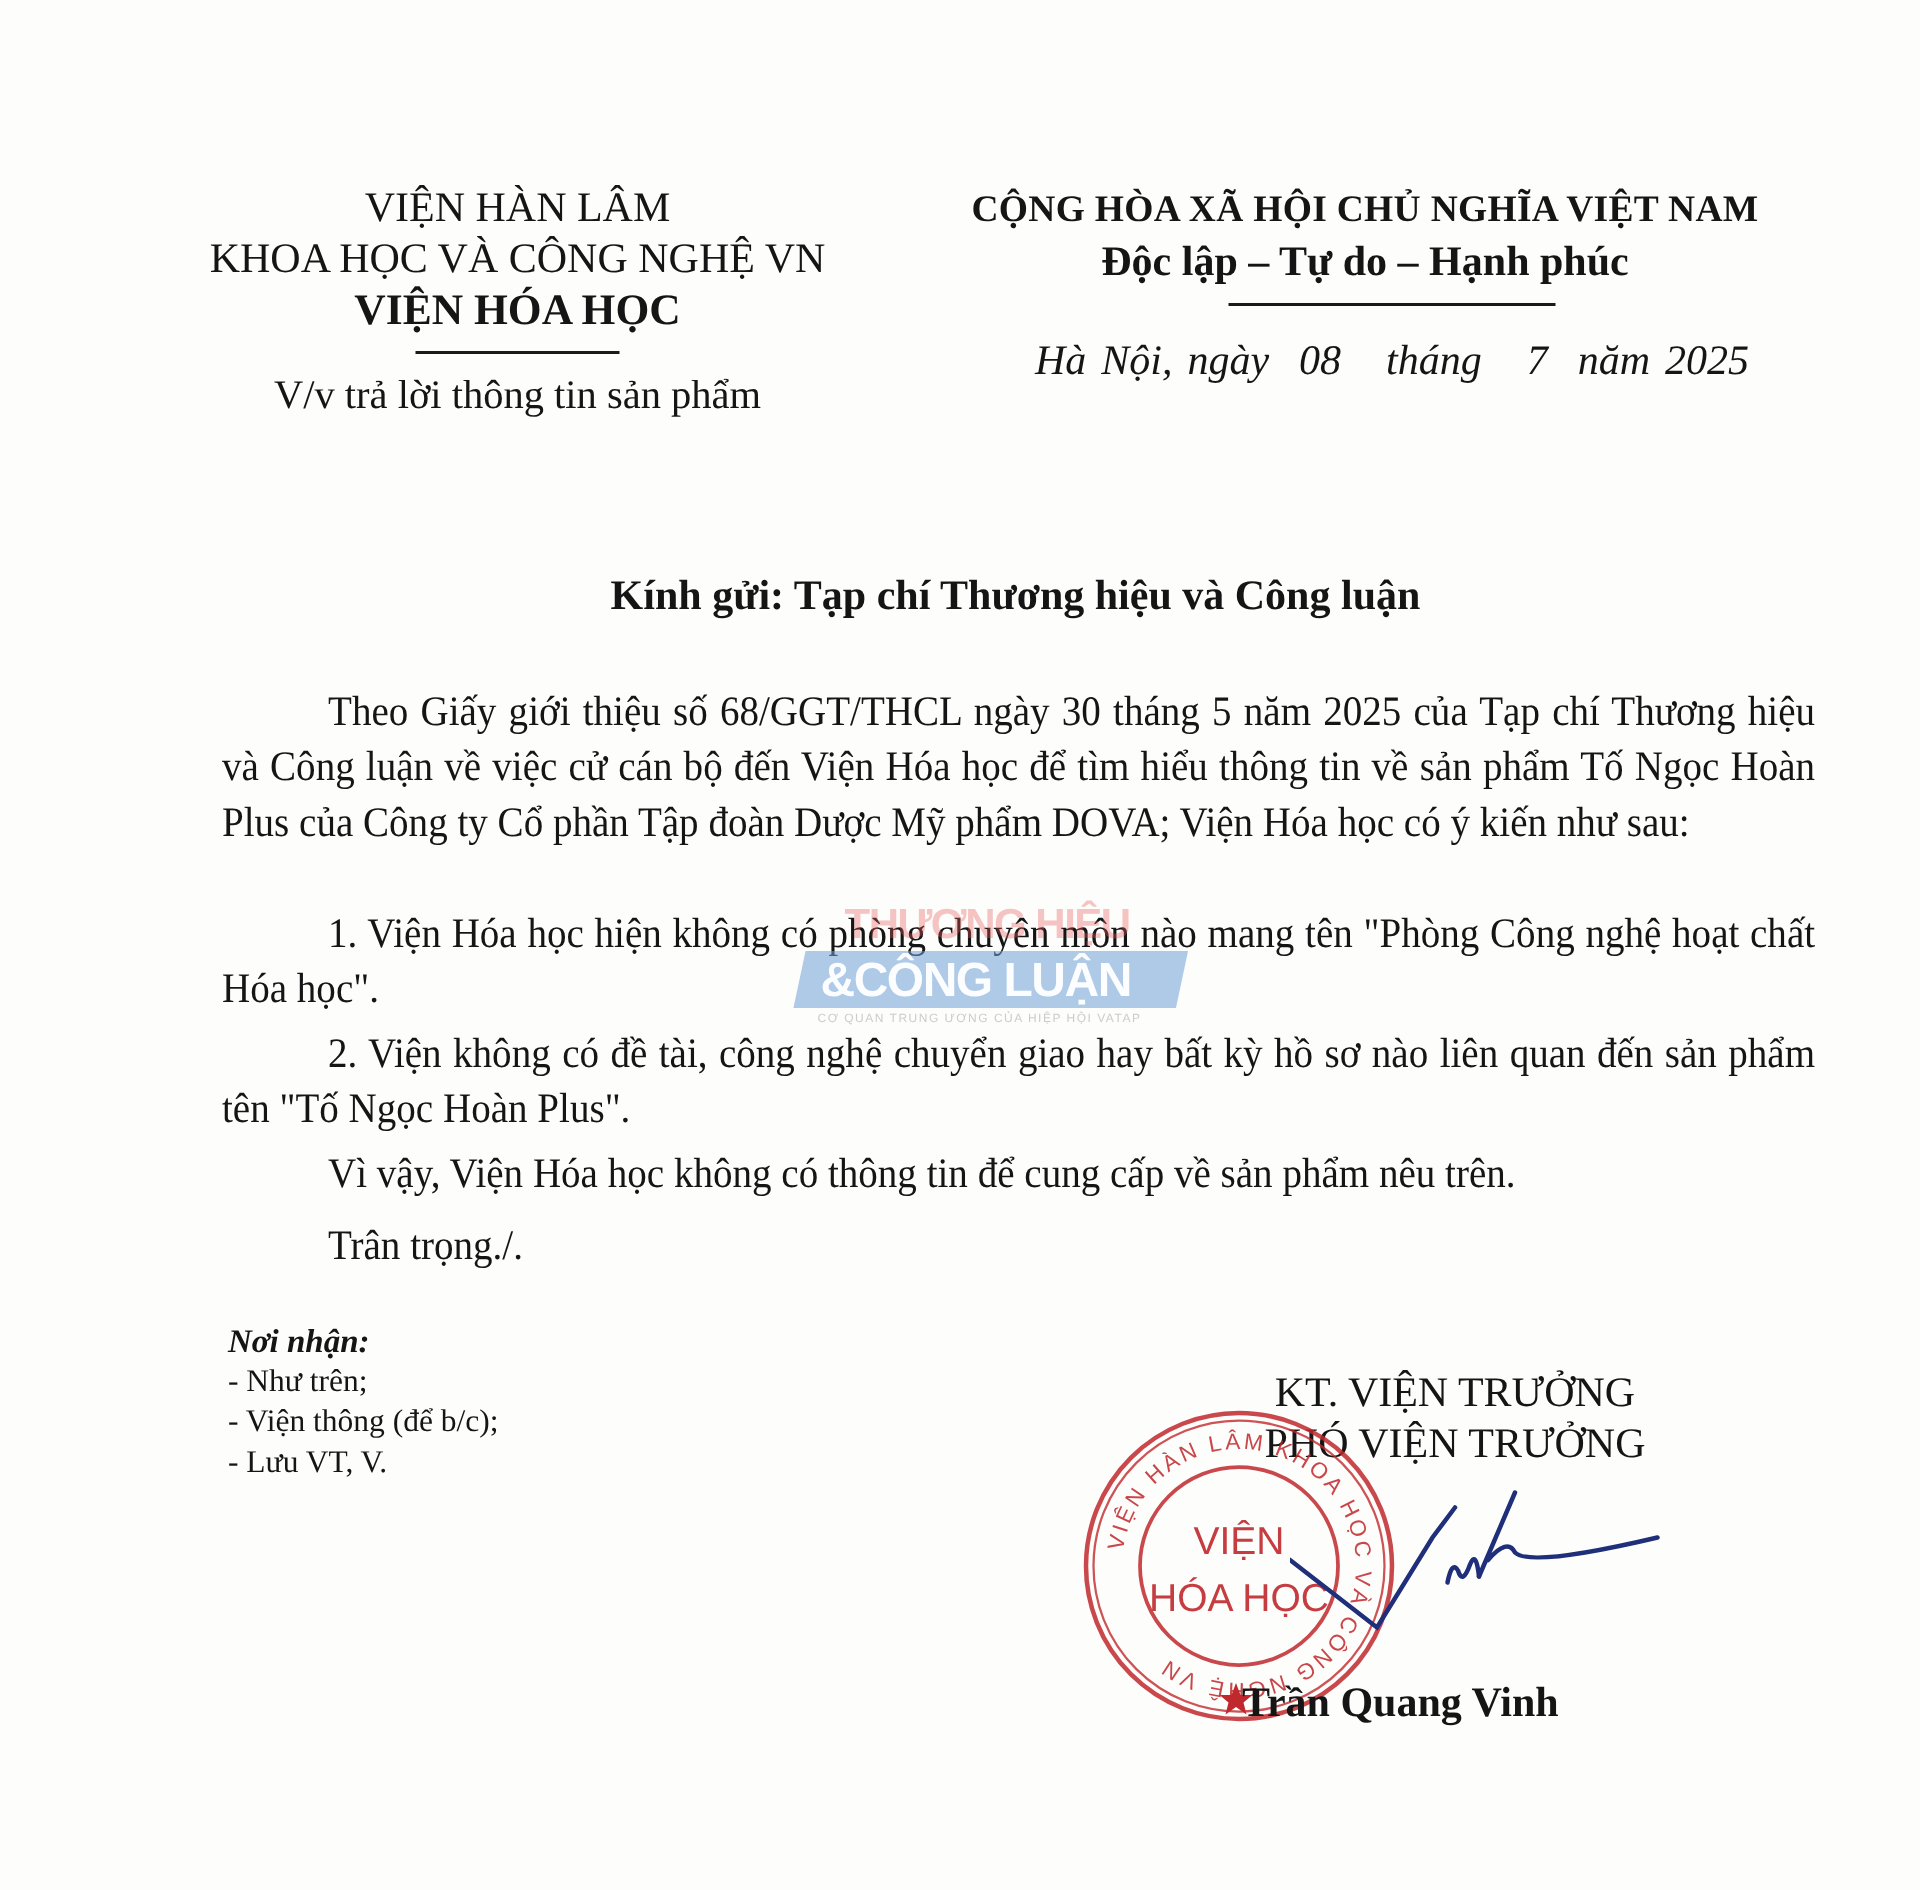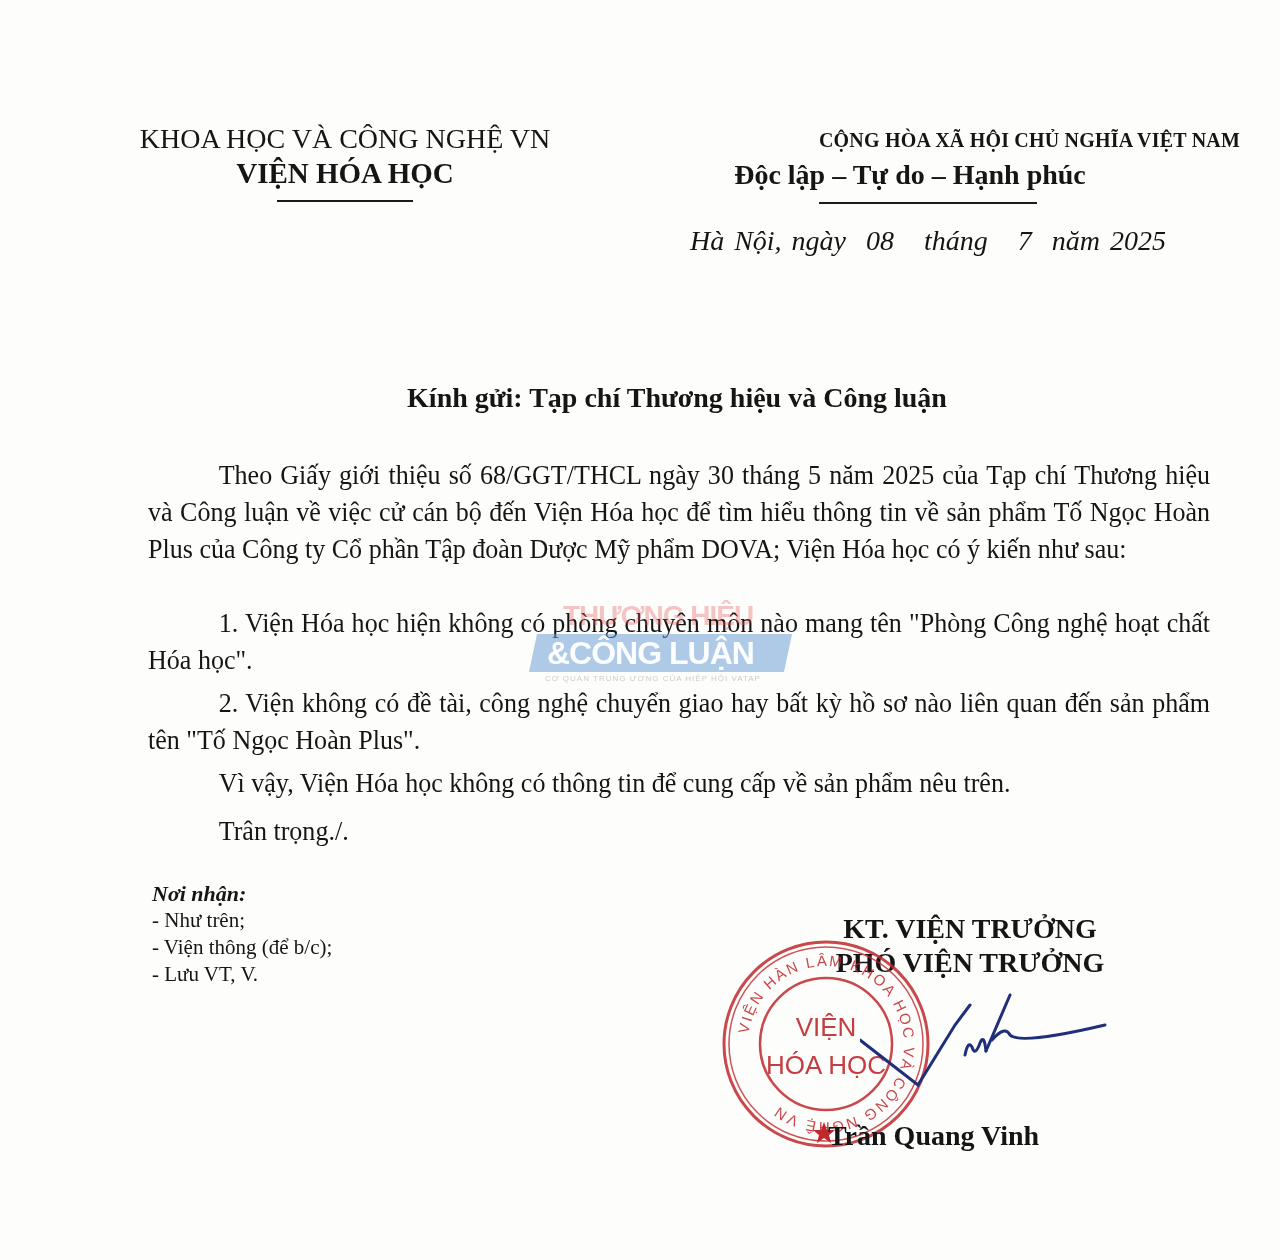--- a/index.html
+++ b/index.html
@@ -17,21 +17,21 @@
   
   #hdr-left { left: 100px; top: 122px; width: 490px; }
   #hdr-left .l1, #hdr-left .l2 { font-size: 28px; line-height: 34px; }
   #hdr-left .l3 { font-size: 29px; line-height: 34px; font-weight: bold; }
   #hdr-left .rule { width: 136px; height: 2px; background: #1a1a1a; margin: 10px auto 0; }
   #hdr-left .num { font-size: 27px; margin-top: 16px; line-height: 34px; }
   #hdr-left .vv { font-size: 27px; margin-top: 10px; line-height: 34px; }
 
   
   #hdr-right { left: 580px; top: 122px; width: 660px; }
-  #hdr-right .t1 { font-size: 20px; font-weight: bold; line-height: 36px; letter-spacing: 0.2px; text-align: right; }
+  #hdr-right .t1 { font-size: 25px; font-weight: bold; line-height: 36px; letter-spacing: 0.2px; }
   #hdr-right .t2 { font-size: 28px; font-weight: bold; line-height: 34px; }
   #hdr-right .rule { width: 218px; height: 2px; background: #1a1a1a; margin: 10px auto 0; position: relative; left: 18px; }
   #hdr-right .date { font-size: 28px; font-style: italic; margin-top: 20px; line-height: 34px; position: relative; left: 18px; word-spacing: 3px; }
 
   #salutation { left: 0; width: 1354px; top: 382px; font-size: 28px; font-weight: bold; }
 
   .para {
     position: absolute; left: 148px; width: 1062px;
     font-size: 28px; line-height: 37px; text-align: justify;
     font-family: "Liberation Serif", serif;
@@ -41,41 +41,43 @@
   #p1 { top: 456px; width: 1142px; }
   #p2 { top: 604px; width: 1142px; }
   #p3 { top: 684px; width: 1142px; }
   #p4 { top: 764px; width: 1142px; }
   #p5 { top: 812px; width: 1142px; }
 
   #recipients { left: 152px; top: 880px; font-size: 21px; line-height: 27px; }
   #recipients .title { font-weight: bold; font-style: italic; font-size: 22px; }
 
   #sign-block { left: 760px; top: 912px; width: 420px; }
-  #sign-block .r1, #sign-block .r2 { font-size: 28px; font-weight: bold; line-height: 34px; }
+  #sign-block .r1, #sign-block .r2 { font-size: 28px; font-weight: normal; line-height: 34px; }
   #sign-name { left: 828px; top: 1120px; font-size: 28px; font-weight: bold; }
 
   
   #watermark { left: 533px; top: 600px; width: 260px; height: 80px; pointer-events: none; }
   #wm-top { position: absolute; left: 30px; top: 0; font-family: "Liberation Sans", sans-serif; font-weight: bold; font-size: 28px; color: rgba(230,90,90,0.35); letter-spacing: -1px; }
   #wm-band { position: absolute; left: 0; top: 34px; width: 255px; height: 38px; background: rgba(110,160,215,0.55); transform: skewX(-12deg); }
   #wm-text { position: absolute; left: 14px; top: 35px; font-family: "Liberation Sans", sans-serif; font-weight: bold; font-size: 32px; color: rgba(255,255,255,0.95); letter-spacing: -1px; }
   #wm-sub { position: absolute; left: 12px; top: 74px; font-family: "Liberation Sans", sans-serif; font-size: 8px; color: rgba(170,170,170,0.6); letter-spacing: 1px; text-align: center; }
 
   
   #stamp { left: 720px; top: 938px; width: 212px; height: 212px; pointer-events: none; }
   #signature { left: 860px; top: 985px; width: 250px; height: 110px; pointer-events: none; }
 </style>
 </head>
 <body>
 
 <div id="hdr-left" class="abs center">
+  <div class="l1">VIỆN HÀN LÂM</div>
   <div class="l2">KHOA HỌC VÀ CÔNG NGHỆ VN</div>
   <div class="l3">VIỆN HÓA HỌC</div>
   <div class="rule"></div>
+  <div class="vv">V/v trả lời thông tin sản phẩm</div>
 </div>
 
 <div id="hdr-right" class="abs center">
   <div class="t1">CỘNG HÒA XÃ HỘI CHỦ NGHĨA VIỆT NAM</div>
   <div class="t2">Độc lập – Tự do – Hạnh phúc</div>
   <div class="rule"></div>
   <div class="date" style="white-space:pre;text-align:center;">Hà Nội, ngày  08   tháng   7  năm 2025</div>
 </div>
 
 <div id="salutation" class="abs center">Kính gửi: Tạp chí Thương hiệu và Công luận</div>

